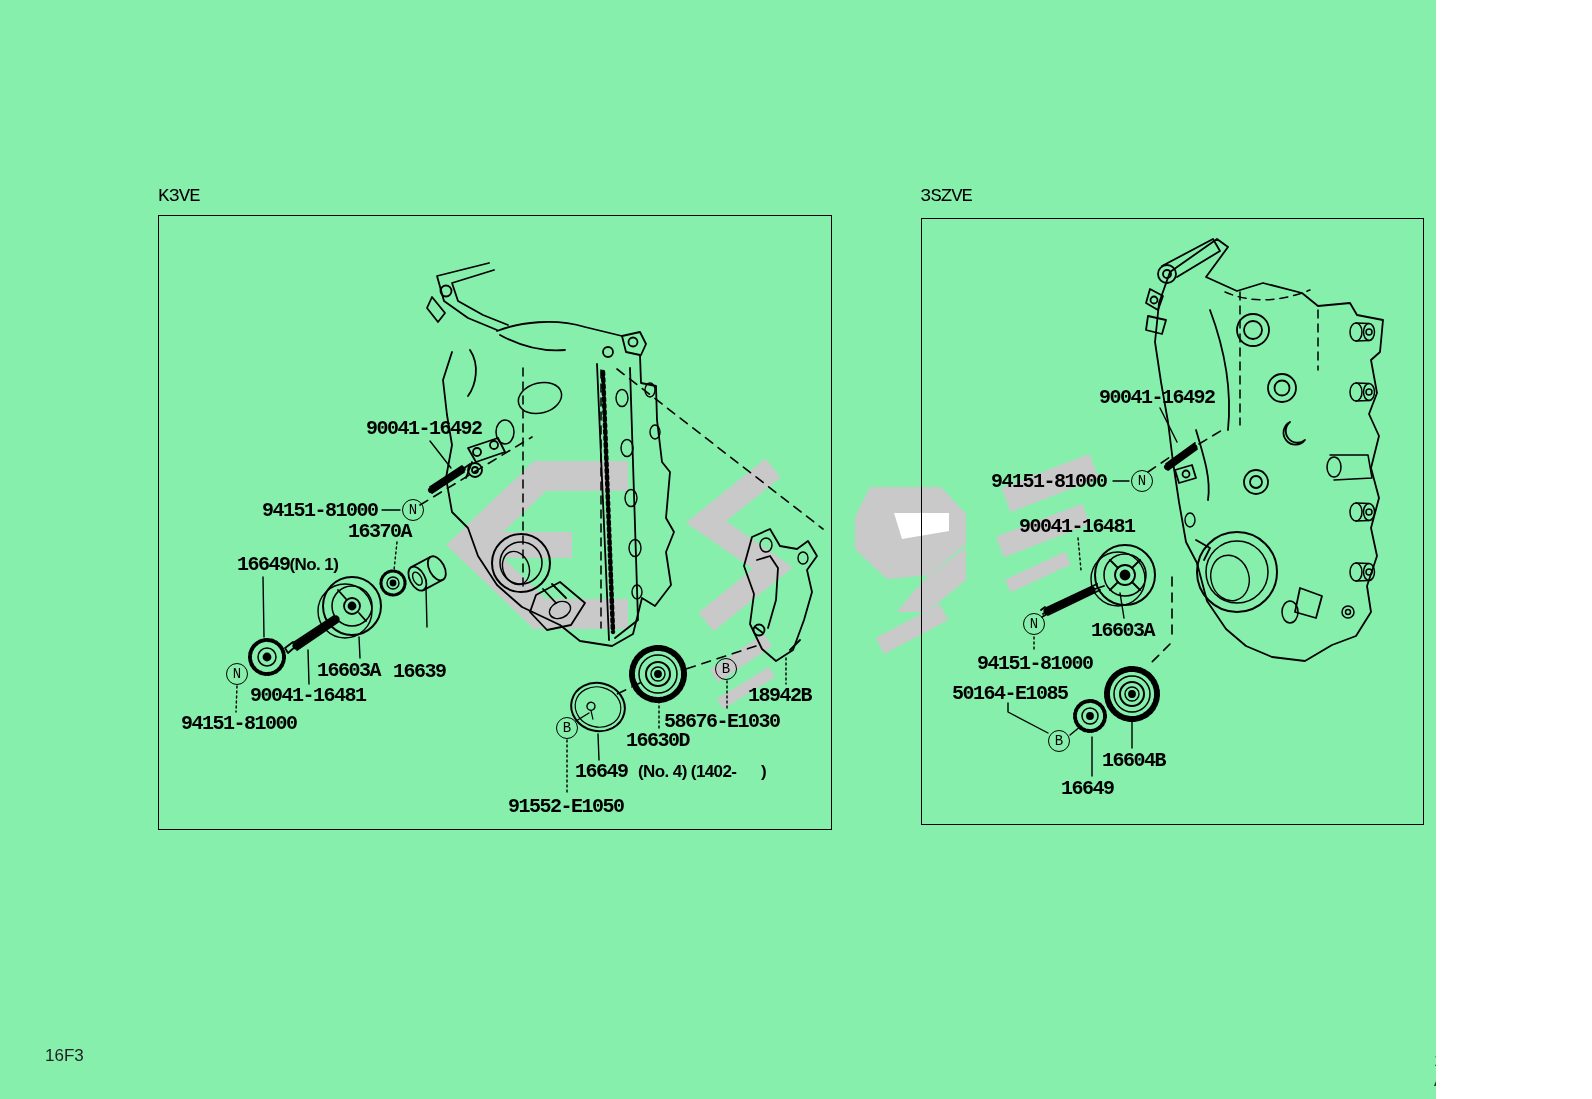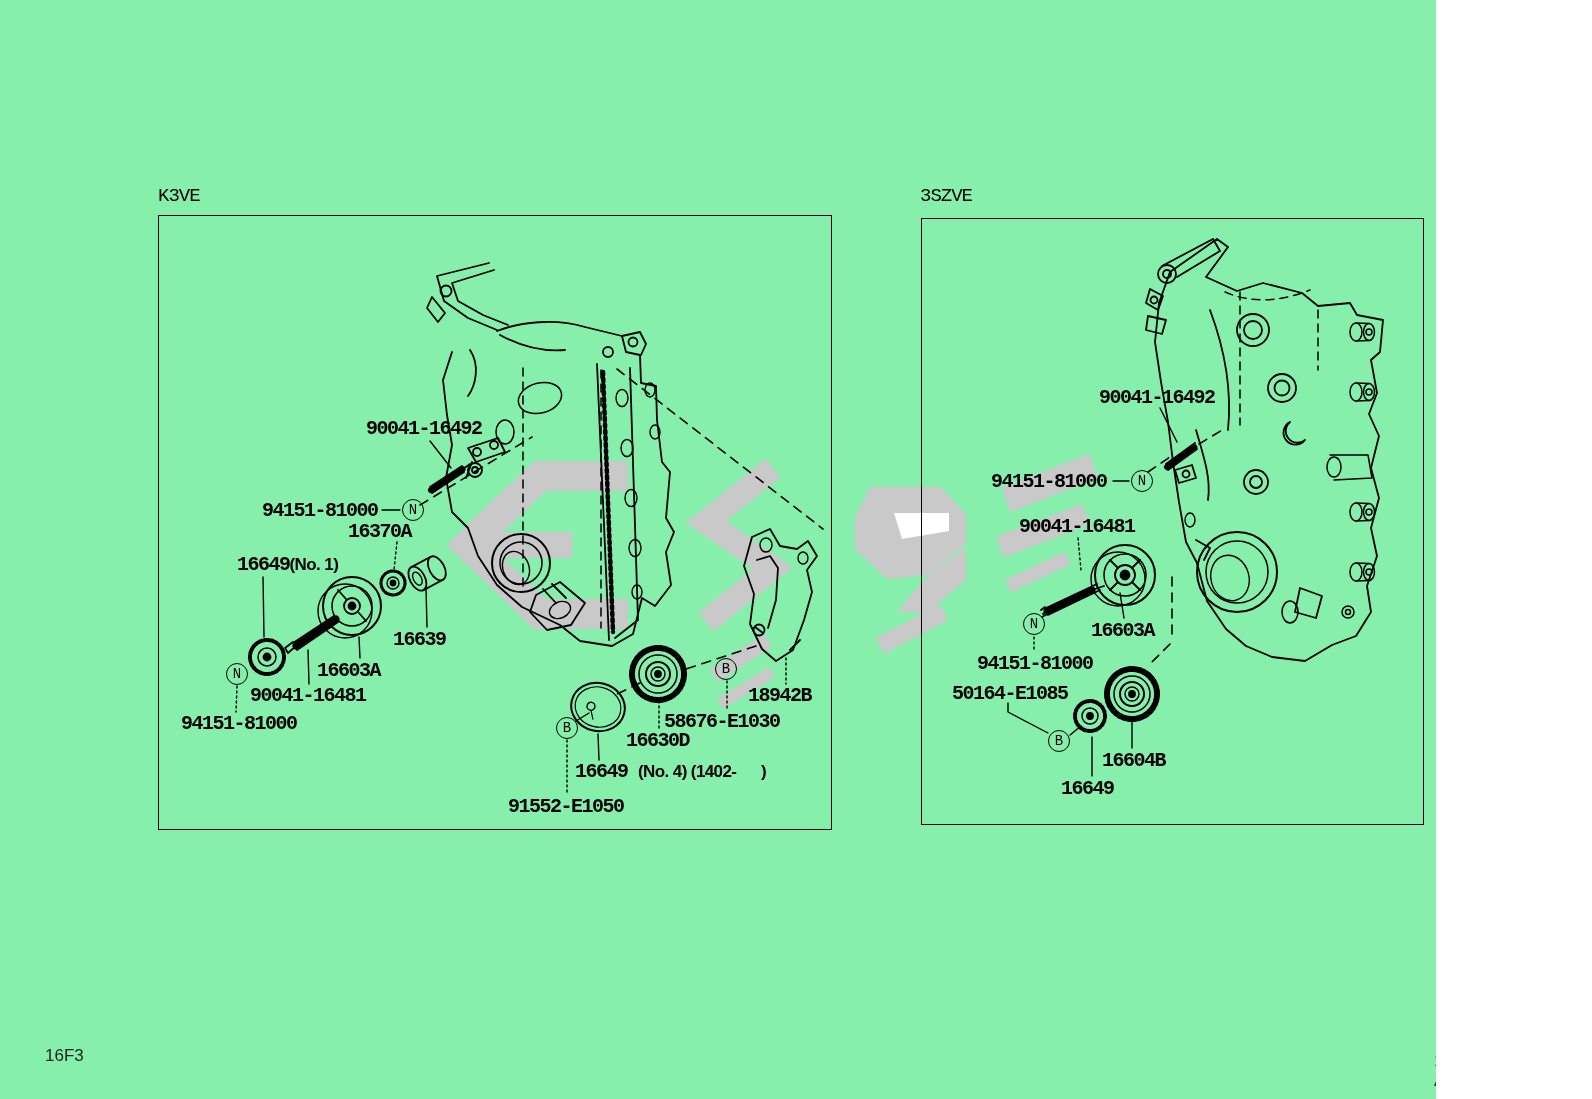--- a/index.html
+++ b/index.html
@@ -301,21 +301,21 @@
         <path d="M 1132,720 L 1132,748"></path>
         <path d="M 1092,737 L 1092,776"></path>
       </g>
     </g>
   </svg>
 
   <div class="lbl" style="left:366px;top:418px;">90041-16492</div>
   <div class="lbl" style="left:262px;top:500px;">94151-81000</div>
   <div class="lbl" style="left:348px;top:521px;">16370A</div>
   <div class="lbl" style="left:237px;top:554px;"><span>16649</span><span class="sub">(No. 1)</span></div>
-  <div class="lbl" style="left:393px;top:629px;">16639</div>
+  <div class="lbl" style="left:393px;top:661px;">16639</div>
   <div class="lbl" style="left:317px;top:660px;">16603A</div>
   <div class="lbl" style="left:250px;top:685px;">90041-16481</div>
   <div class="lbl" style="left:181px;top:713px;">94151-81000</div>
   <div class="lbl" style="left:664px;top:711px;">58676-E1030</div>
   <div class="lbl" style="left:748px;top:685px;">18942B</div>
   <div class="lbl" style="left:626px;top:730px;">16630D</div>
   <div class="lbl" style="left:575px;top:761px;"><span>16649</span> <span class="sub">(No. 4) (1402-      )</span></div>
   <div class="lbl" style="left:508px;top:796px;">91552-E1050</div>
 
   <div class="marker" style="left:402px;top:499px;">N</div>

